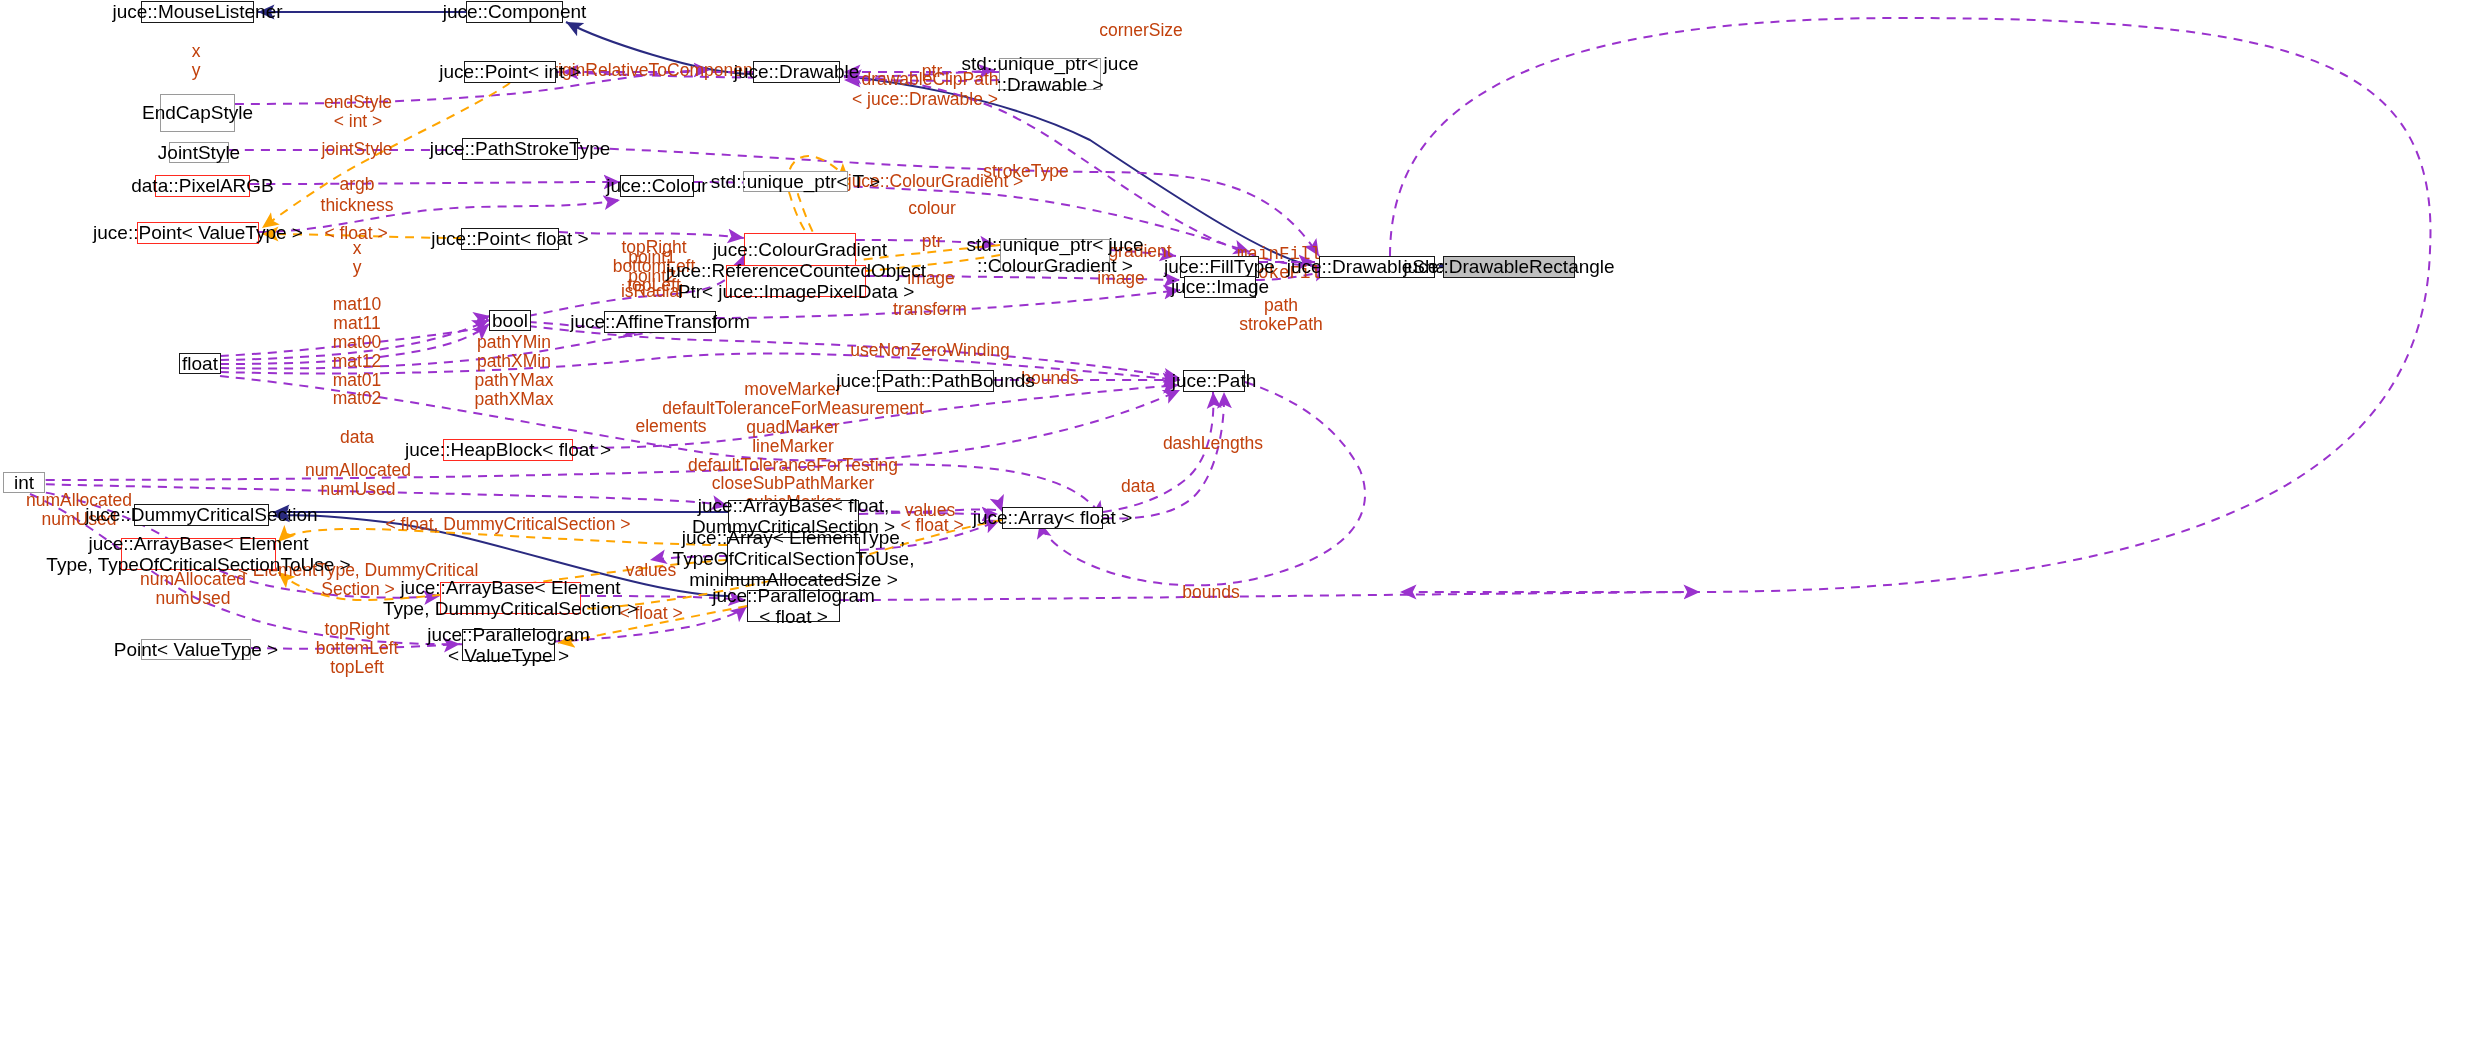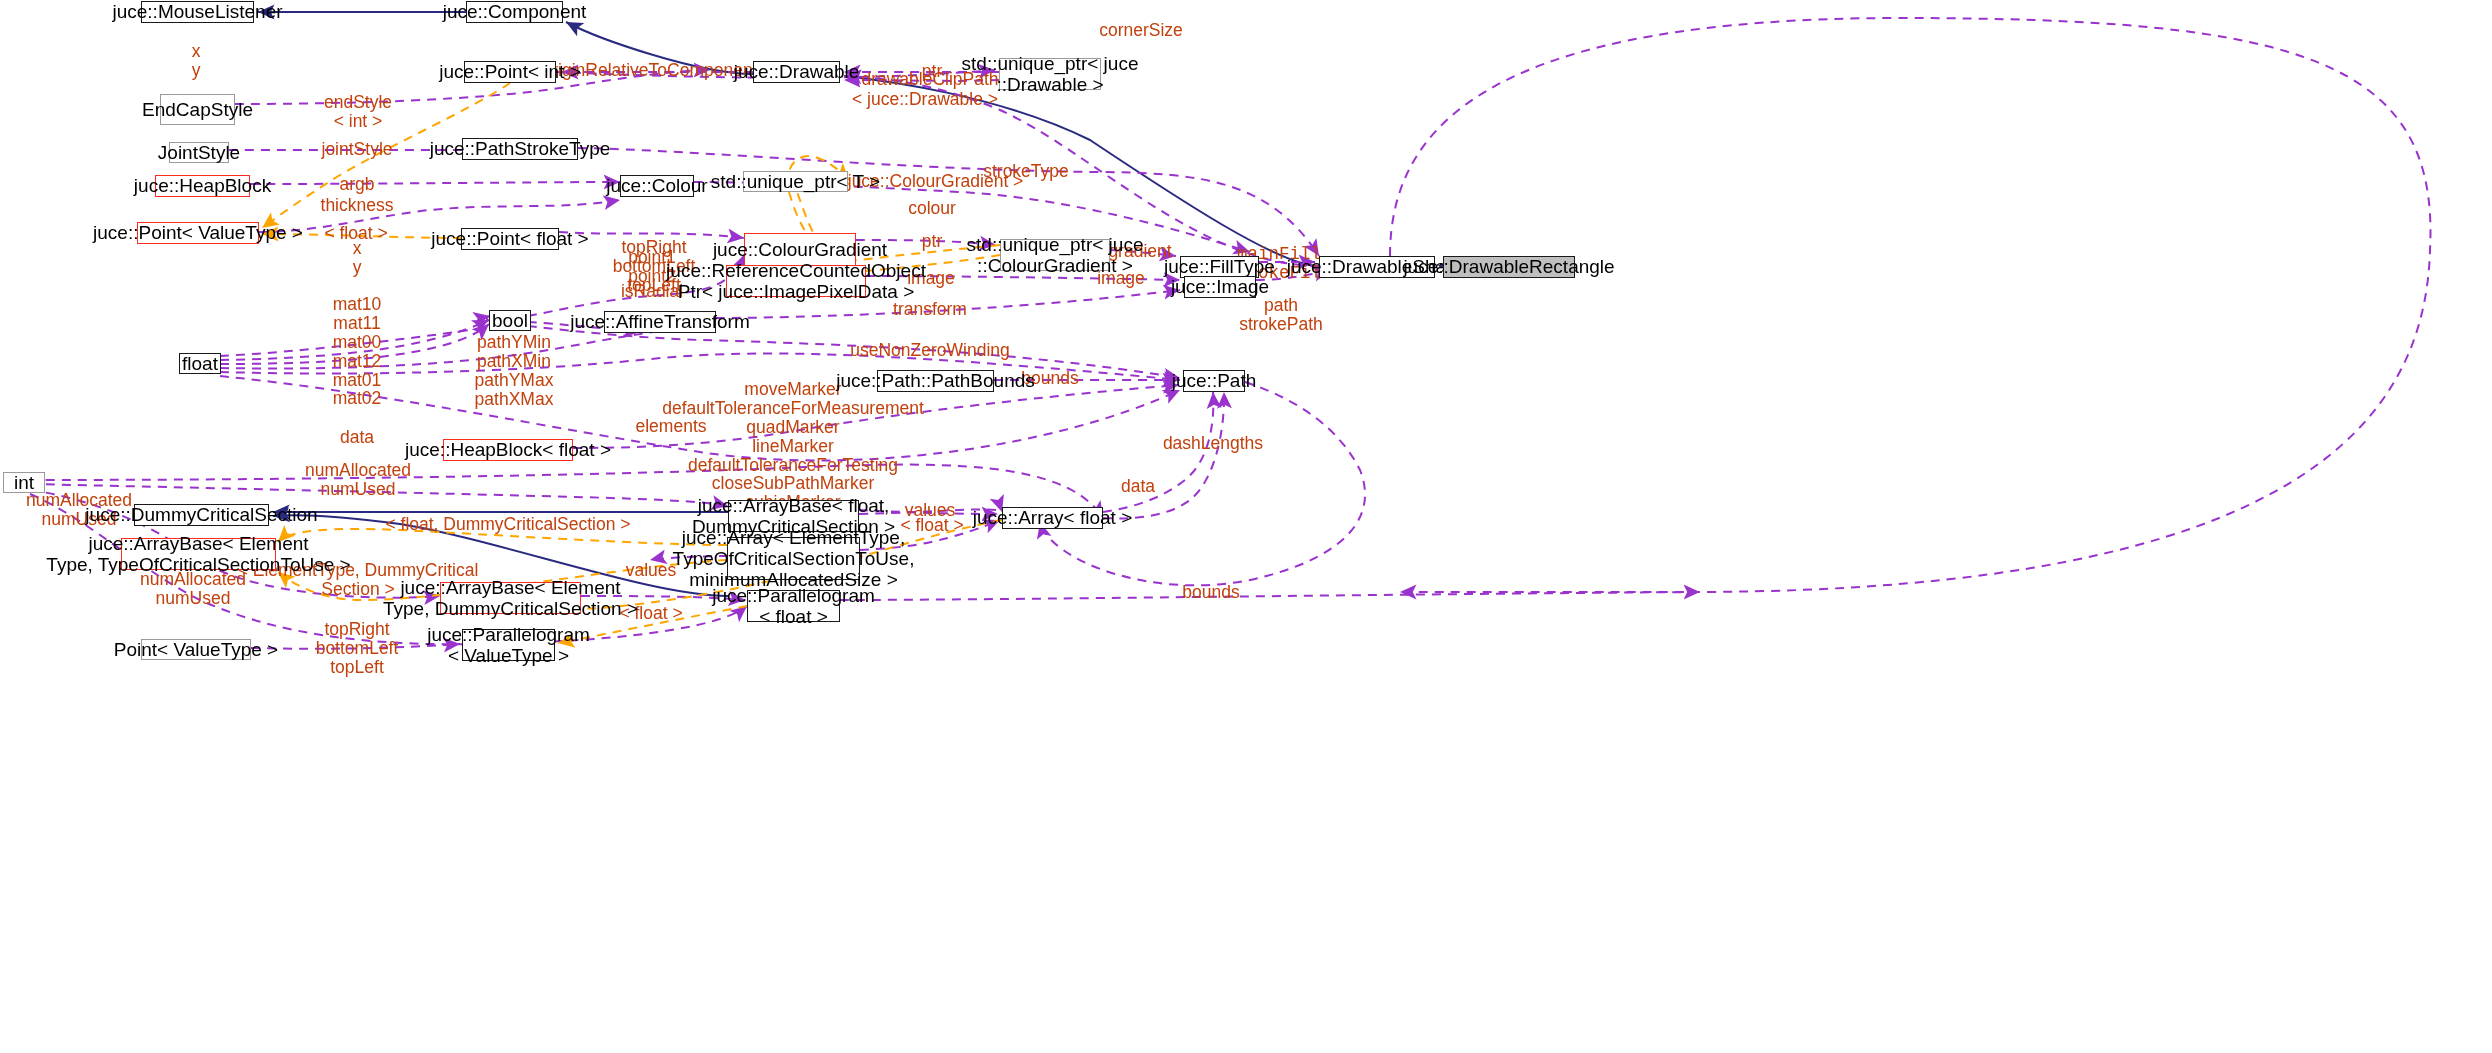--- a/index.html
+++ b/index.html
@@ -143,24 +143,24 @@
     </g>
   </svg>
 
   <div id="node-layer">
       <div class="node k-solid" style="left: 141px; top: 1px; width: 113px; height: 22px;">juce::MouseListener</div>
       <div class="node k-solid" style="left: 466px; top: 1px; width: 97px; height: 22px;">juce::Component</div>
       <div class="node k-solid" style="left: 464px; top: 61px; width: 92px; height: 22px;">juce::Point&lt; int &gt;</div>
       <div class="node k-solid" style="left: 753px; top: 61px; width: 87px; height: 22px;">juce::Drawable</div>
       <div class="node k-grey" style="left: 999px; top: 58px; width: 102px; height: 32px;">std::unique_ptr&lt; juce
 ::Drawable &gt;</div>
-      <div class="node k-grey" style="left: 160px; top: 94px; width: 75px; height: 31px;">EndCapStyle</div>
+      <div class="node k-grey" style="left: 160px; top: 94px; width: 75px; height: 38px;">EndCapStyle</div>
       <div class="node k-grey" style="left: 169px; top: 142px; width: 60px; height: 21px;">JointStyle</div>
       <div class="node k-solid" style="left: 462px; top: 138px; width: 116px; height: 22px;">juce::PathStrokeType</div>
-      <div class="node k-red" style="left: 155px; top: 175px; width: 95px; height: 22px;">juce::HeapBlock</div>
+      <div class="node k-red" style="left: 155px; top: 175px; width: 95px; height: 22px;">data::PixelARGB</div>
       <div class="node k-solid" style="left: 620px; top: 175px; width: 74px; height: 22px;">juce::Colour</div>
       <div class="node k-grey" style="left: 743px; top: 171px; width: 105px; height: 21px;">std::unique_ptr&lt; T &gt;</div>
       <div class="node k-red" style="left: 137px; top: 222px; width: 122px; height: 22px;">juce::Point&lt; ValueType &gt;</div>
       <div class="node k-solid" style="left: 461px; top: 228px; width: 98px; height: 22px;">juce::Point&lt; float &gt;</div>
       <div class="node k-red" style="left: 744px; top: 233px; width: 112px; height: 34px;">juce::ColourGradient</div>
       <div class="node k-grey" style="left: 1000px; top: 239px; width: 110px; height: 32px;">std::unique_ptr&lt; juce
 ::ColourGradient &gt;</div>
       <div class="node k-solid" style="left: 1180px; top: 256px; width: 79px; height: 22px;">juce::FillType</div>
       <div class="node k-solid" style="left: 1319px; top: 256px; width: 116px; height: 22px;">juce::DrawableShape</div>
       <div class="node k-current" style="left: 1443px; top: 256px; width: 132px; height: 22px;">juce::DrawableRectangle</div>

